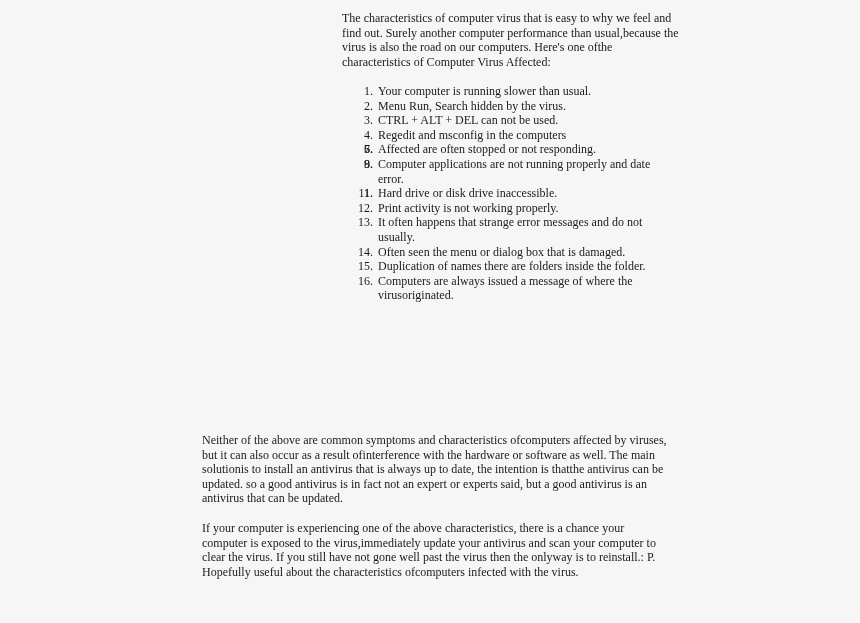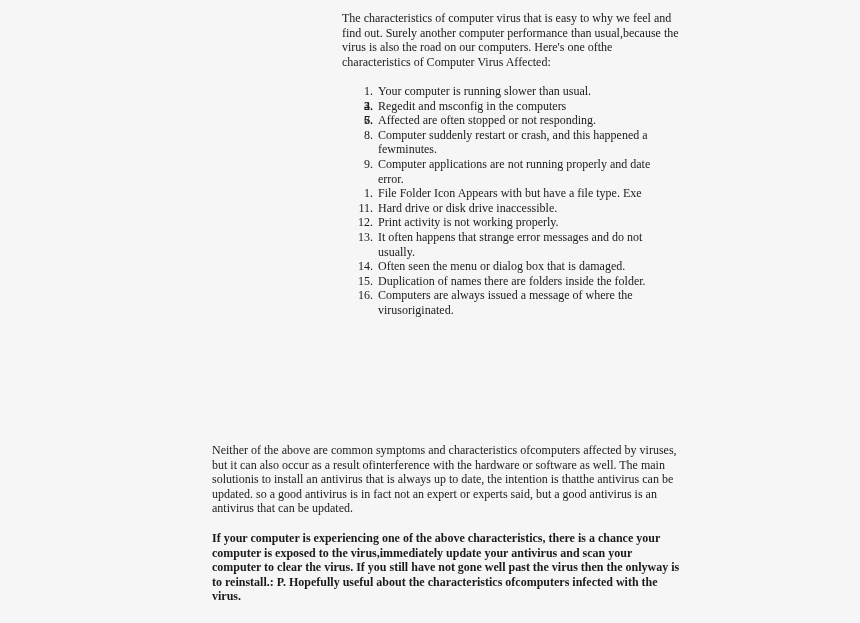--- a/index.html
+++ b/index.html
@@ -51,68 +51,68 @@
   }
   .symptom-list .txt {
     display: block;
     width: 290px;
     font-family: Liberation Serif, serif;
   }
   .para {
     position: absolute;
     left: 198px;
     width: 470px;
-    margin: 14px;
+    margin: 4px;
   }
   .para-1 { top: 429px; }
-  .para-2 { top: 517px; font-weight: bold; }
+  .para-2 { top: 517px; }
 </style>
 </head>
 <body>
 
 <div class="page">
 
   <p class="intro">The characteristics of computer virus that is easy to why we feel and find out. Surely another computer performance than usual,because the virus is also the road on our computers. Here's one ofthe characteristics of Computer Virus Affected:</p>
 
   <ol class="symptom-list">
     <li>
         <span class="num">1.</span>
         <span class="txt">Your computer is running slower than usual.</span>
       </li>
     <li>
         <span class="num">2.</span>
+        <span class="txt">Menu Run, Search hidden by the virus.</span>
       </li>
     <li>
         <span class="num">3.</span>
+        <span class="txt">CTRL + ALT + DEL can not be used.</span>
       </li>
     <li>
         <span class="num">4.</span>
         <span class="txt">Regedit and msconfig in the computers</span>
       </li>
     <li>
         <span class="num">5.</span>
       </li>
     <li>
         <span class="num">6.</span>
       </li>
     <li>
         <span class="num">7.</span>
         <span class="txt">Affected are often stopped or not responding.</span>
       </li>
     <li>
         <span class="num">8.</span>
-        <span class="txt">Computer suddenly restart or crash, and this happened a fewminutes.</span>
       </li>
     <li>
         <span class="num">9.</span>
         <span class="txt">Computer applications are not running properly and date error.</span>
       </li>
     <li>
         <span class="num">1.</span>
-        <span class="txt">File Folder Icon Appears with but have a file type. Exe</span>
       </li>
     <li>
         <span class="num">11.</span>
         <span class="txt">Hard drive or disk drive inaccessible.</span>
       </li>
     <li>
         <span class="num">12.</span>
         <span class="txt">Print activity is not working properly.</span>
       </li>
     <li>

